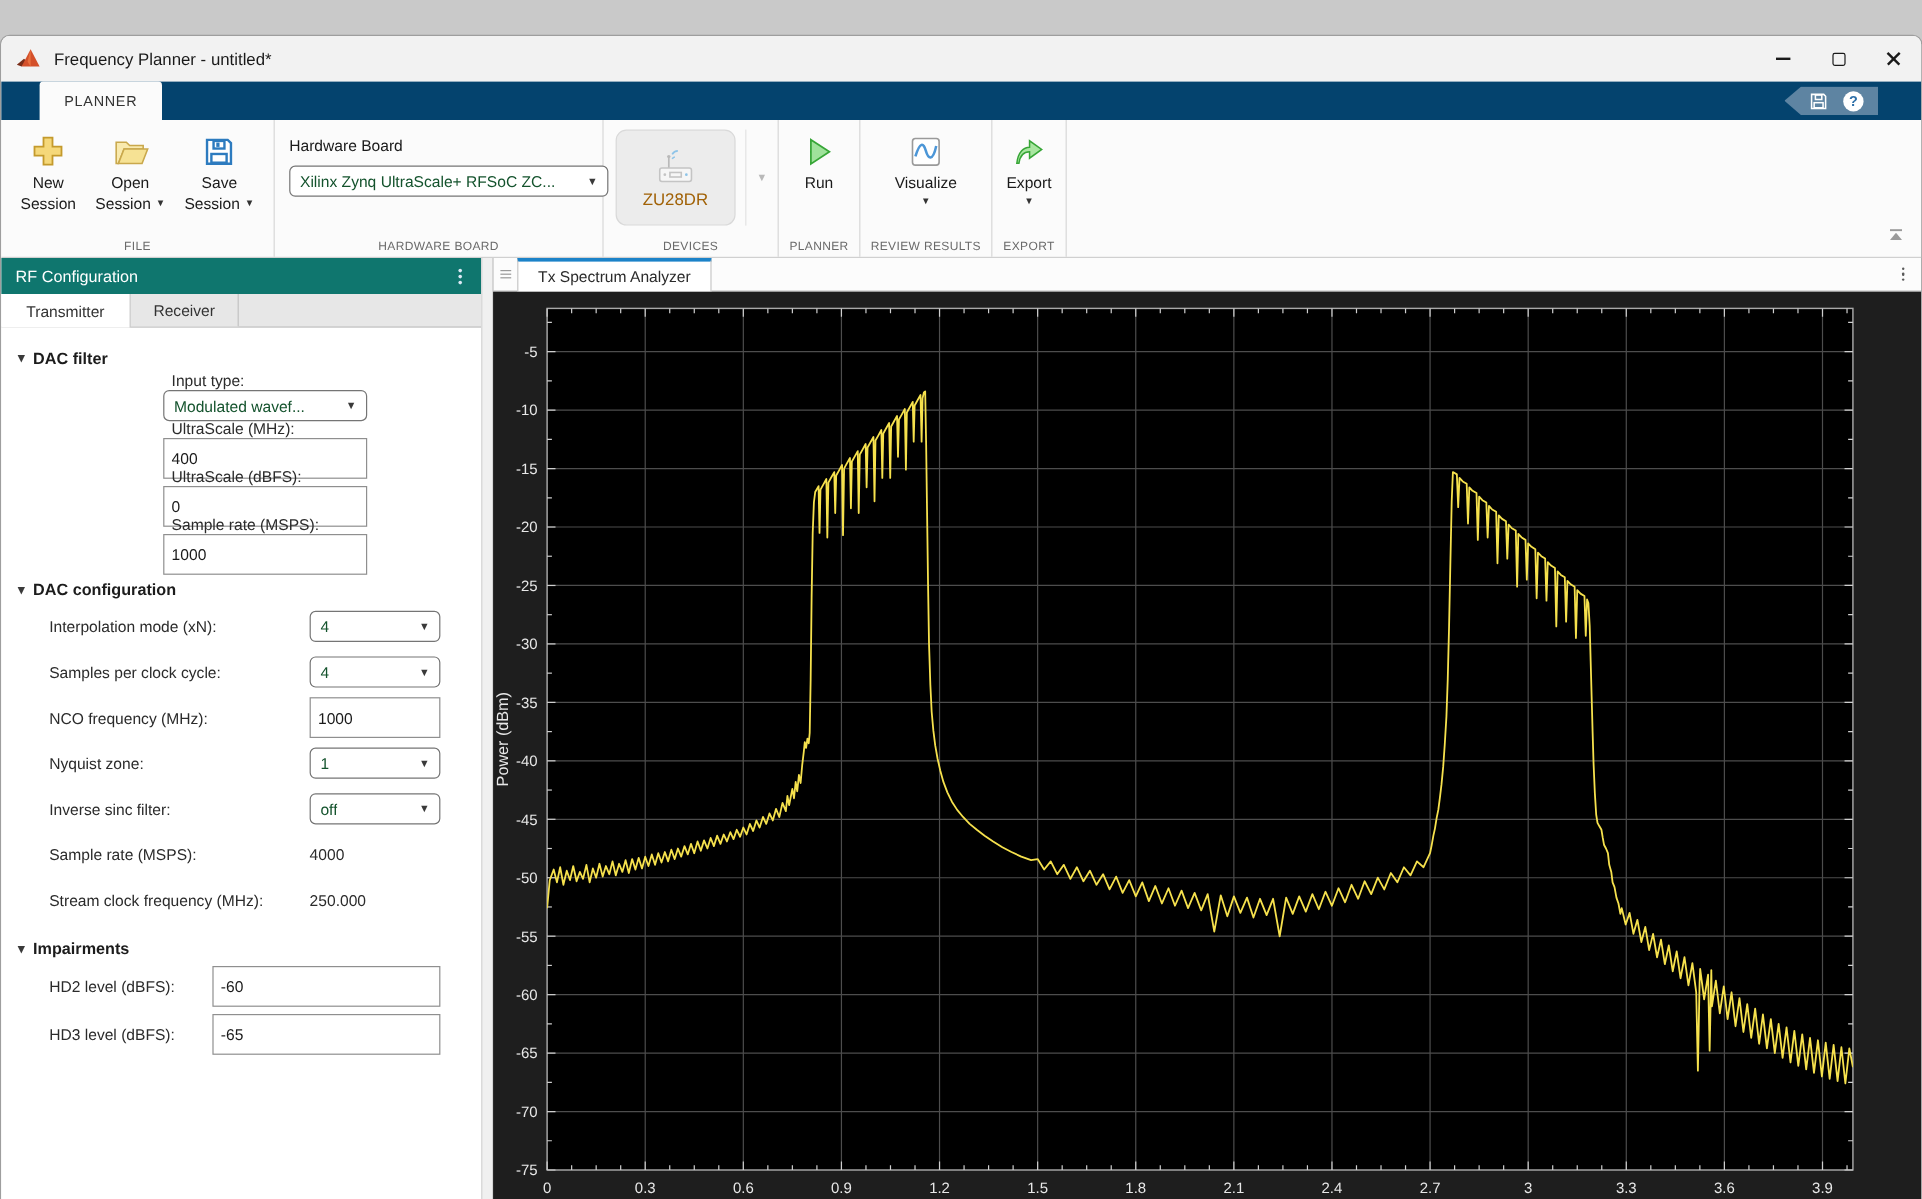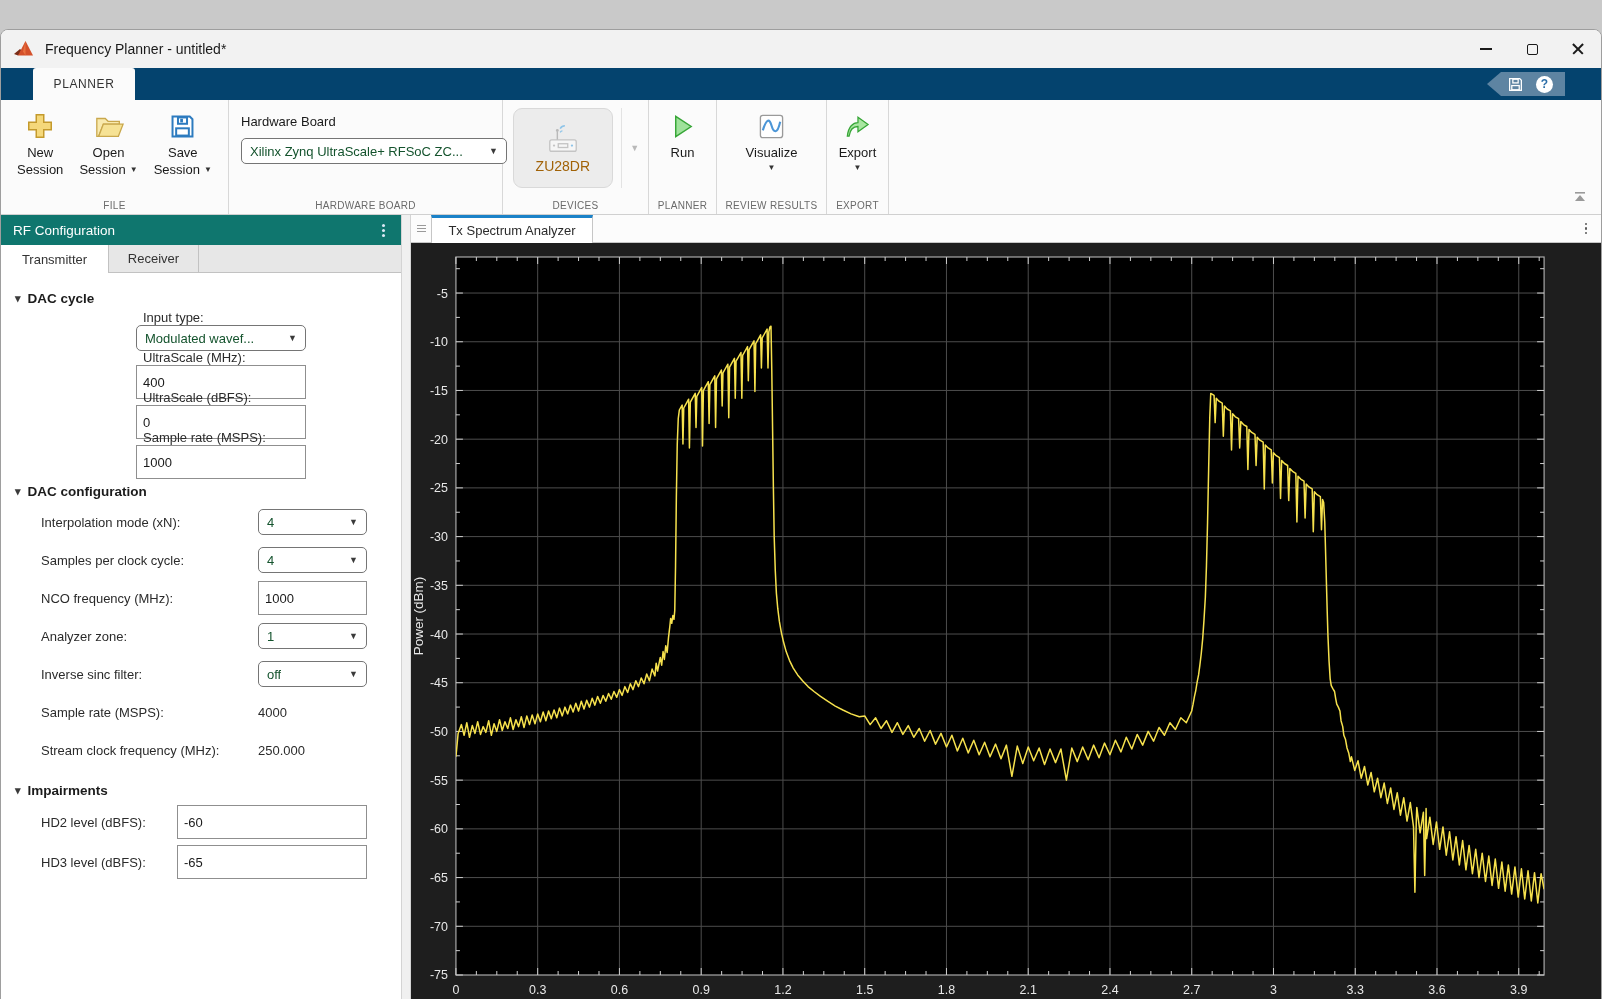--- a/index.html
+++ b/index.html
@@ -277,21 +277,21 @@
             <i></i>
           </span>
       </div>
       <div class="panel-tabs">
         <div class="ptab active">Transmitter</div>
         <div class="ptab inactive">Receiver</div>
       </div>
       <div class="panel-body">
           <div class="section-header">
             <span class="tri">▾</span>
-            <span>DAC cycle</span>
+            <span>DAC filter</span>
           </div>
           <div class="cfg-row sec0">
             <span class="cfg-label">Input type:</span>
             <div class="dd ctrl">
               <span class="dd-val">Modulated wavef...</span>
               <span class="dd-caret">▼</span>
             </div>
           </div>
           <div class="cfg-row sec0">
             <span class="cfg-label">UltraScale (MHz):</span>
@@ -321,21 +321,21 @@
             <div class="dd ctrl">
               <span class="dd-val">4</span>
               <span class="dd-caret">▼</span>
             </div>
           </div>
           <div class="cfg-row sec1">
             <span class="cfg-label">NCO frequency (MHz):</span>
             <input class="txt ctrl" type="text" value="1000" style="">
           </div>
           <div class="cfg-row sec1">
-            <span class="cfg-label">Analyzer zone:</span>
+            <span class="cfg-label">Nyquist zone:</span>
             <div class="dd ctrl">
               <span class="dd-val">1</span>
               <span class="dd-caret">▼</span>
             </div>
           </div>
           <div class="cfg-row sec1">
             <span class="cfg-label">Inverse sinc filter:</span>
             <div class="dd ctrl">
               <span class="dd-val">off</span>
               <span class="dd-caret">▼</span>

